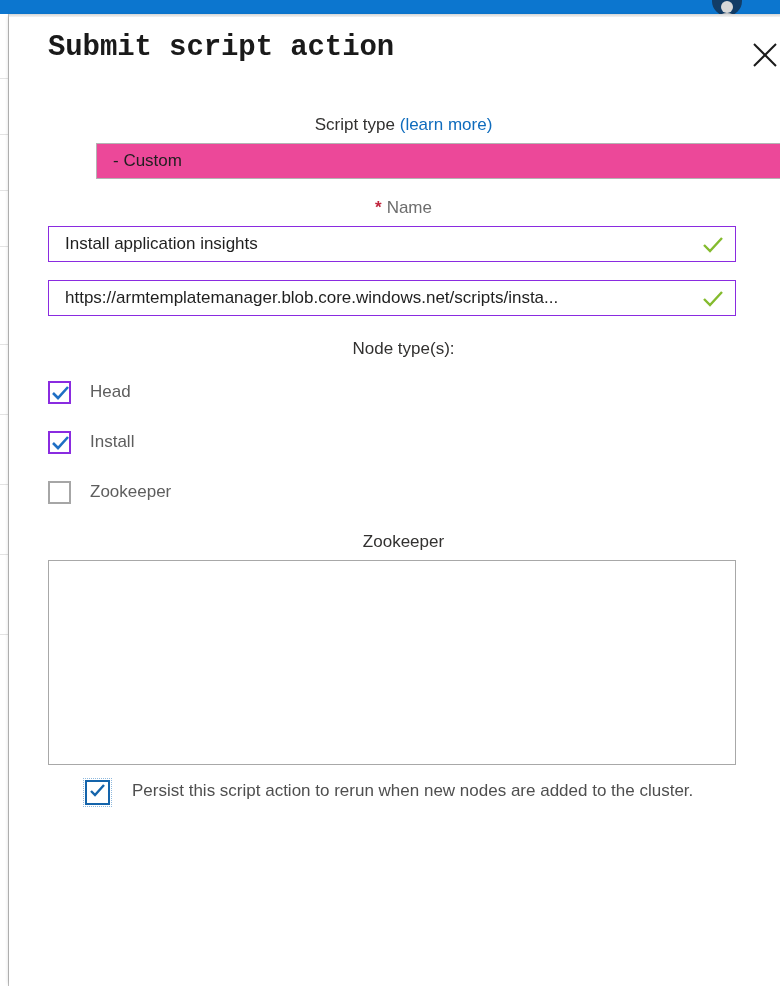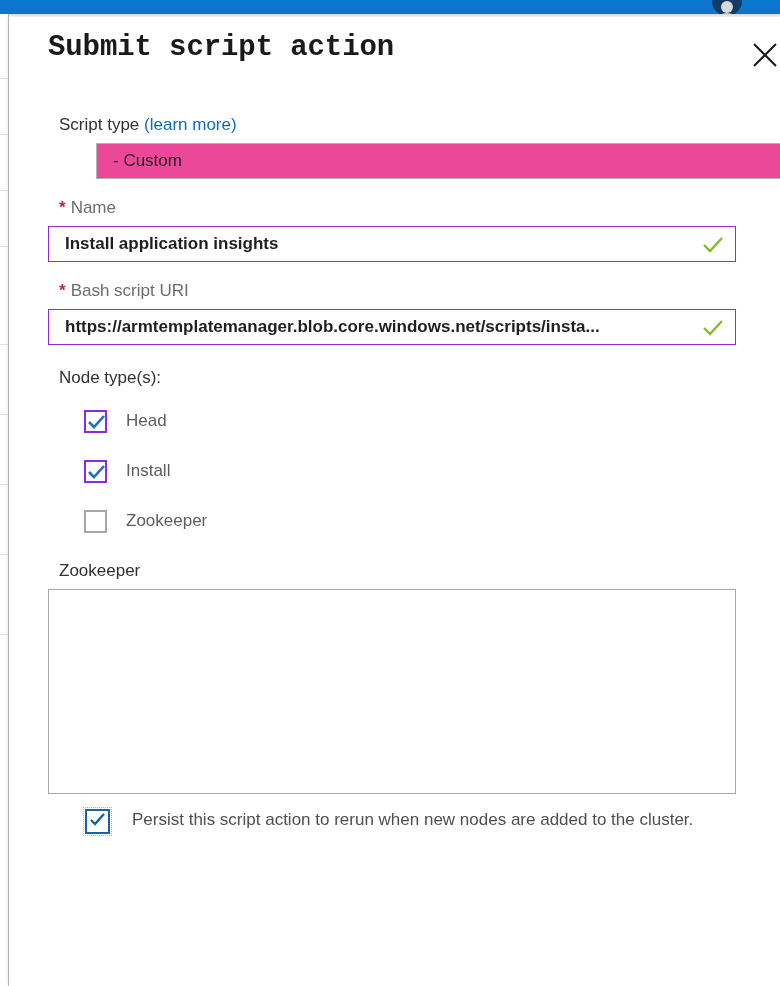--- a/index.html
+++ b/index.html
@@ -120,20 +120,21 @@
     left: 39px;
     width: 700px;
   }
 
   .field-label {
     font-size: 17px;
     color: #323130;
     line-height: 22px;
     margin: 0 0 7px 11px;
     white-space: nowrap;
+    text-align: center;
   }
   .field-label.muted { color: #6d6d6d; }
   .req-star {
     color: #c0253d;
     font-size: 17px;
     font-weight: bold;
     margin-right: 5px;
   }
   .learn-more {
     color: #0f6cbd;
@@ -167,21 +168,20 @@
   }
 
   
   .input-wrap {
     position: relative;
     width: 688px;
     height: 36px;
     border: 1px solid #8a2be0;
     background: #ffffff;
     box-sizing: border-box;
-    font-weight: bold;
   }
   .input-value {
     position: absolute;
     left: 16px;
     top: 0;
     right: 44px;
     line-height: 34px;
     font-size: 17px;
     color: #1f1f1f;
     white-space: nowrap;
@@ -192,21 +192,20 @@
     right: 11px;
     top: 8px;
   }
 
   
   .cb-row {
     display: flex;
     align-items: center;
     height: 34px;
     cursor: pointer;
-    margin-left: 36px;
   }
   .cb-box {
     width: 23px;
     height: 23px;
     box-sizing: border-box;
     border: 2px solid #8a2be0;
     background: #ffffff;
     position: relative;
     flex: 0 0 auto;
   }
@@ -330,23 +329,20 @@
       <span class="input-value">Install application insights</span>
       <span class="valid-check">
         <svg width="22" height="20" viewBox="0 0 22 20">
           <polyline points="2,10 8,16 20,3" fill="none" stroke="#84bb2e" stroke-width="2.4"></polyline>
         </svg>
       </span>
     </div>
 
     <div class="spacer-18"></div>
 
-    <div class="field-label muted">
-      <span class="req-star">*</span><span>Bash script URI</span>
-    </div>
     <div class="input-wrap">
       <span class="input-value">https://armtemplatemanager.blob.core.windows.net/scripts/insta...</span>
       <span class="valid-check">
         <svg width="22" height="20" viewBox="0 0 22 20">
           <polyline points="2,10 8,16 20,3" fill="none" stroke="#84bb2e" stroke-width="2.4"></polyline>
         </svg>
       </span>
     </div>
 
     <div class="spacer-22"></div>

